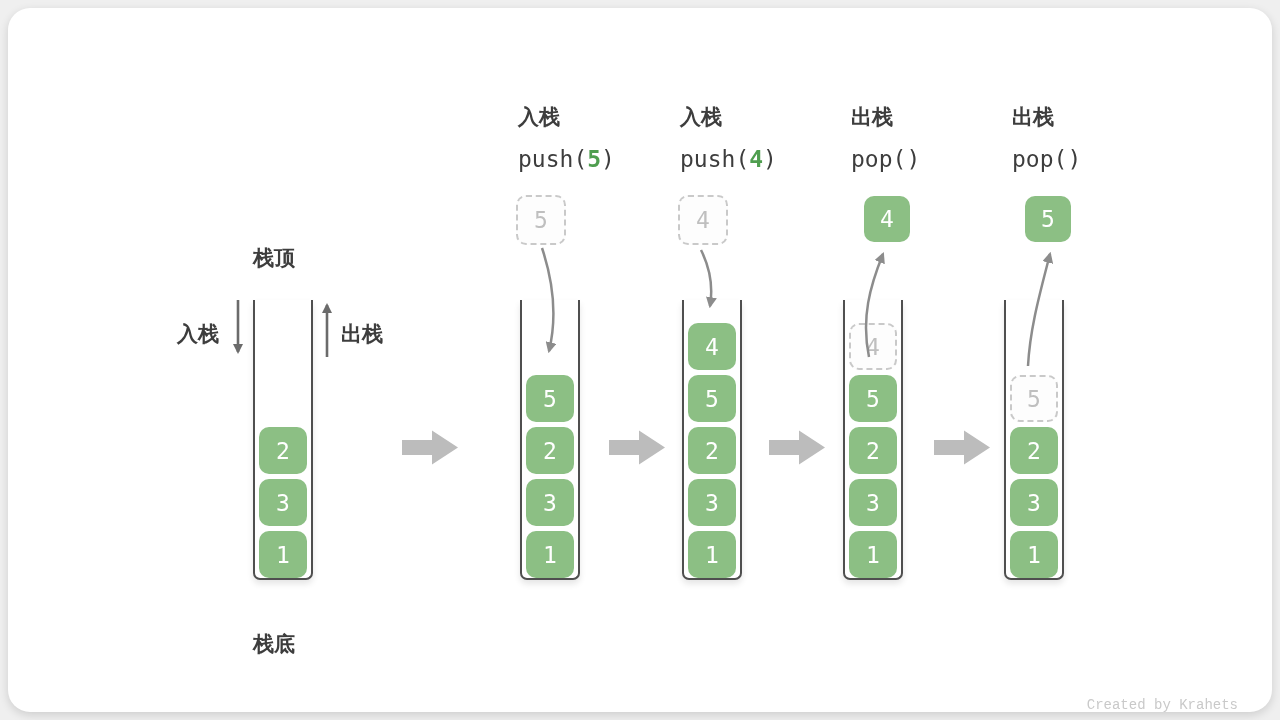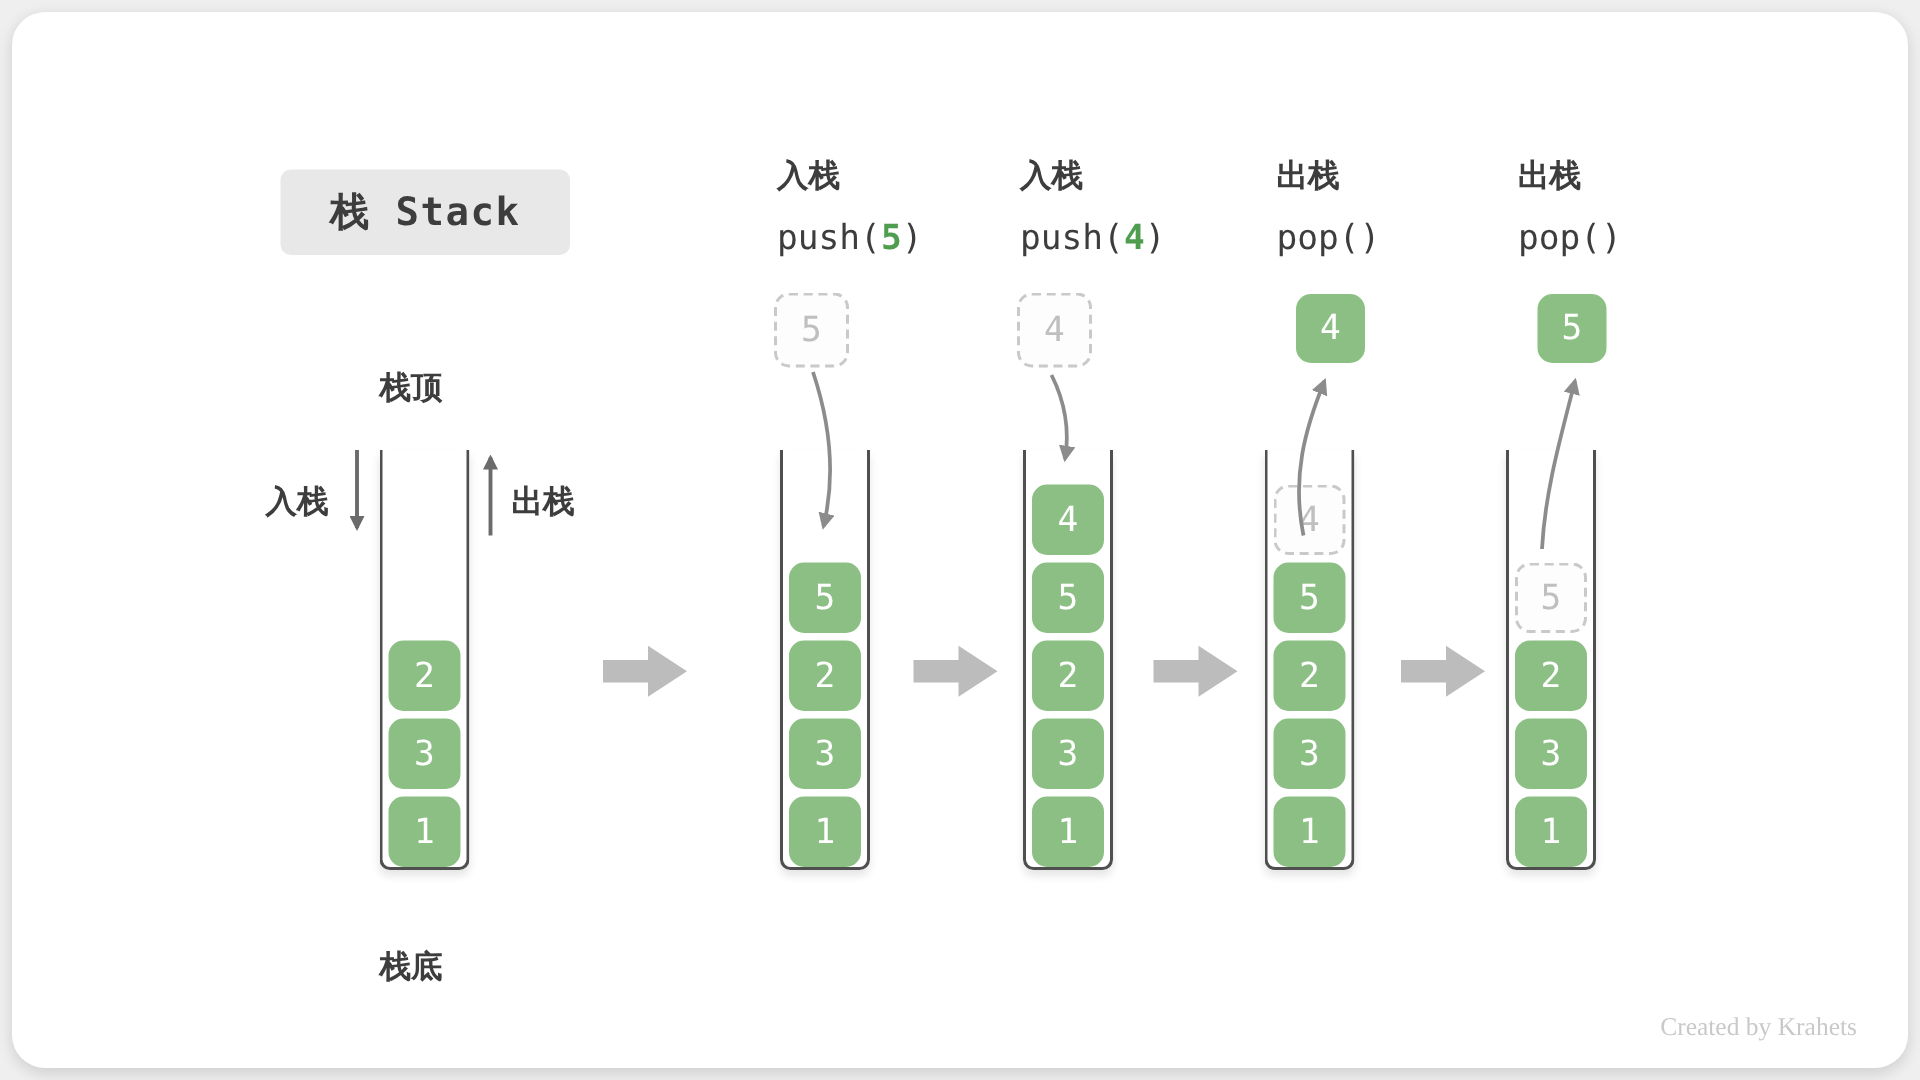--- a/index.html
+++ b/index.html
@@ -35,31 +35,30 @@
   }
   .cell {
     position:absolute; width:48px; height:47px; box-sizing:border-box; border-radius:10px;
     display:flex; align-items:center; justify-content:center;
     font-family:"DejaVu Sans Mono", monospace; font-size:23px;
   }
   .cell.solid { background:var(--green); color:#fff; }
   .cell.ghost { background:#fdfdfd; border:2px dashed var(--ghost-border); color:var(--ghost-text); }
   .overlay { position:absolute; left:0; top:0; pointer-events:none; }
   .watermark {
-    position:absolute; right:42px; top:675px;
-    font-family:Liberation Serif, serif; font-size:17px; color:var(--wm);
+    position:absolute; right:42px; top:697px;
+    font-family:Liberation Mono, monospace; font-size:14px; color:var(--wm);
   }
 </style>
 </head>
 <body>
 
 <div class="page" style="--green: #8cbf84; --code-arg: #4f9e4f; --label-text: #3d3d3d; --ghost-border: #c9c9c9; --ghost-text: #bfbfbf; --title-bg: #e8e8e8; --wm: #c9c9c9;">
   <div class="card"></div>
 
-  <div class="title-badge">栈 Stack</div>
 
   <div class="cjk-label center60" style="left:253px; top:244px;">栈顶</div>
   <div class="cjk-label center60" style="left:253px; top:614px;margin-top:16px;">栈底</div>
   <div class="cjk-label" style="left:177px; top:320px;">入栈</div>
   <div class="cjk-label" style="left:341px; top:320px;">出栈</div>
 
   <div id="stacks-root">
       <div class="stack-box" style="left: 253px; top: 300px;"></div>
       <div class="cell solid" style="left: 259px; top: 427px;">2</div>
       <div class="cell solid" style="left: 259px; top: 479px;">3</div>

